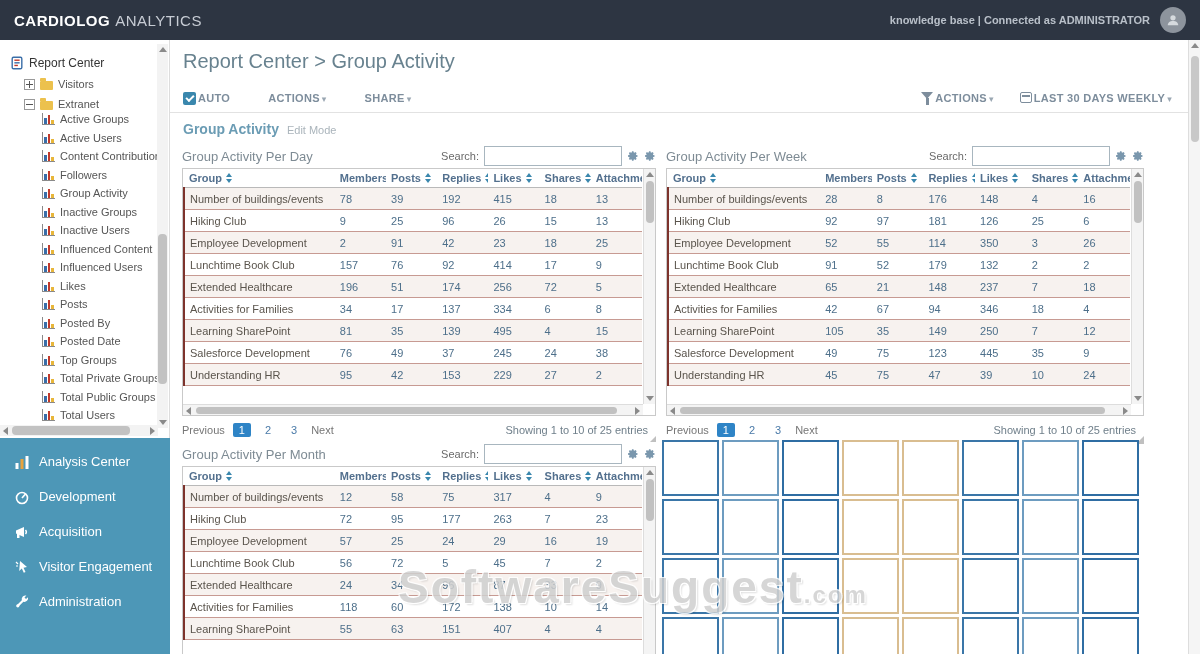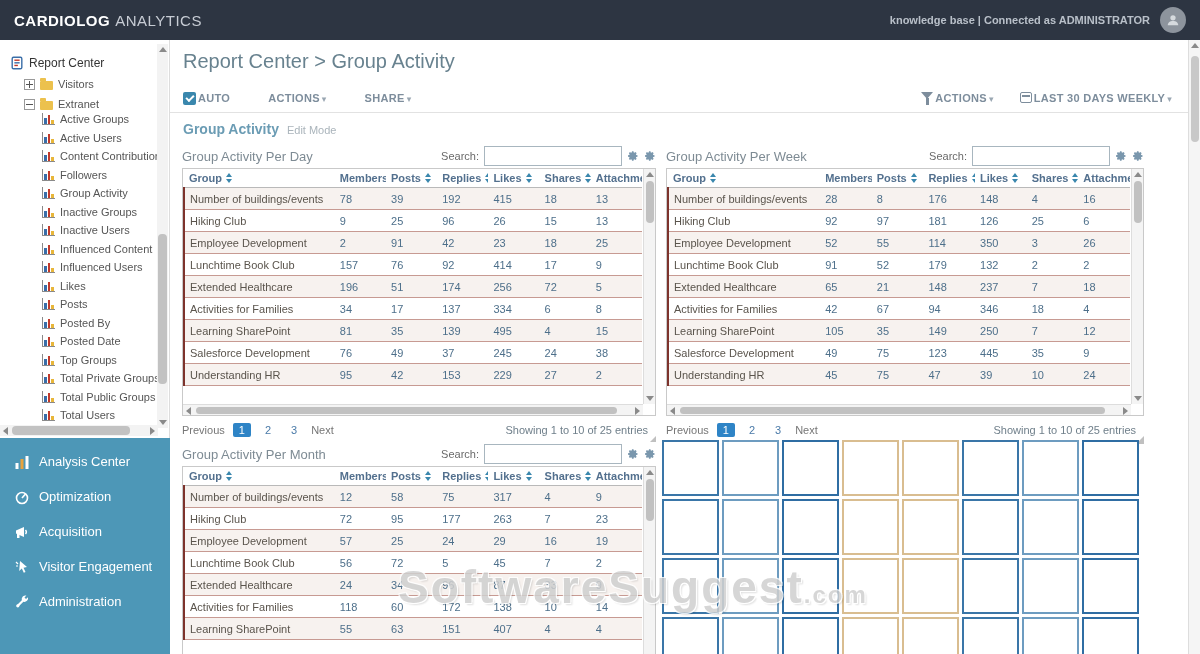--- a/index.html
+++ b/index.html
@@ -314,21 +314,21 @@
           <rect x="6.5" y="5" width="3" height="10" fill="#e8a33d"></rect>
           <rect x="11.5" y="2" width="3" height="13" fill="#fff"></rect>
       </svg>
       <span>Analysis Center</span>
     </div>
     <div class="menu-item">
       <svg width="16" height="16" viewBox="0 0 16 16">
         <circle cx="8" cy="9" r="5.5" fill="none" stroke="#fff" stroke-width="1.6"></circle>
         <line x1="8" y1="9" x2="11.5" y2="5" stroke="#fff" stroke-width="1.6"></line>
       </svg>
-      <span>Optimization</span>
+      <span>Development</span>
     </div>
     <div class="menu-item">
       <svg width="16" height="16" viewBox="0 0 16 16">
         <path d="M2 6.5 L10 3 V13 L2 9.5 Z" fill="#fff"></path>
           <rect x="3" y="10" width="2.5" height="4" fill="#fff"></rect>
         <path d="M11.5 6 a3 3 0 0 1 0 4" stroke="#fff" stroke-width="1.4" fill="none"></path>
       </svg>
       <span>Acquisition</span>
     </div>
     <div class="menu-item">

